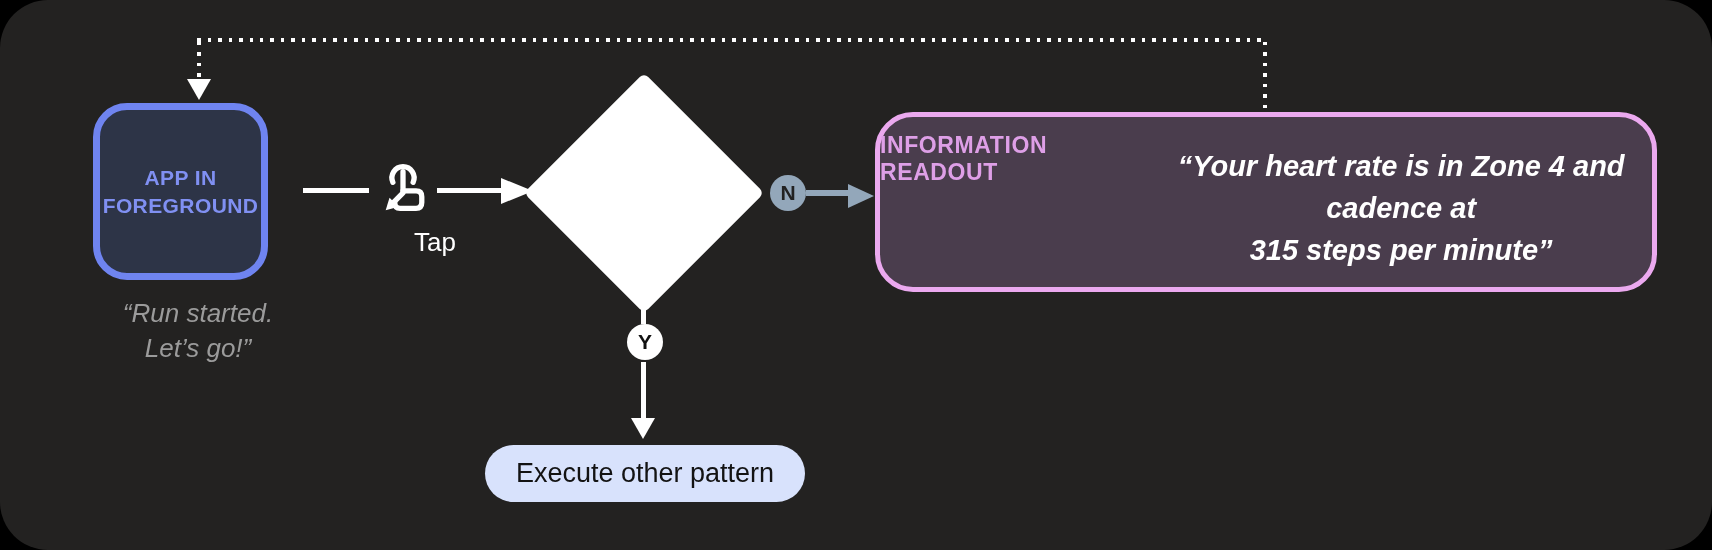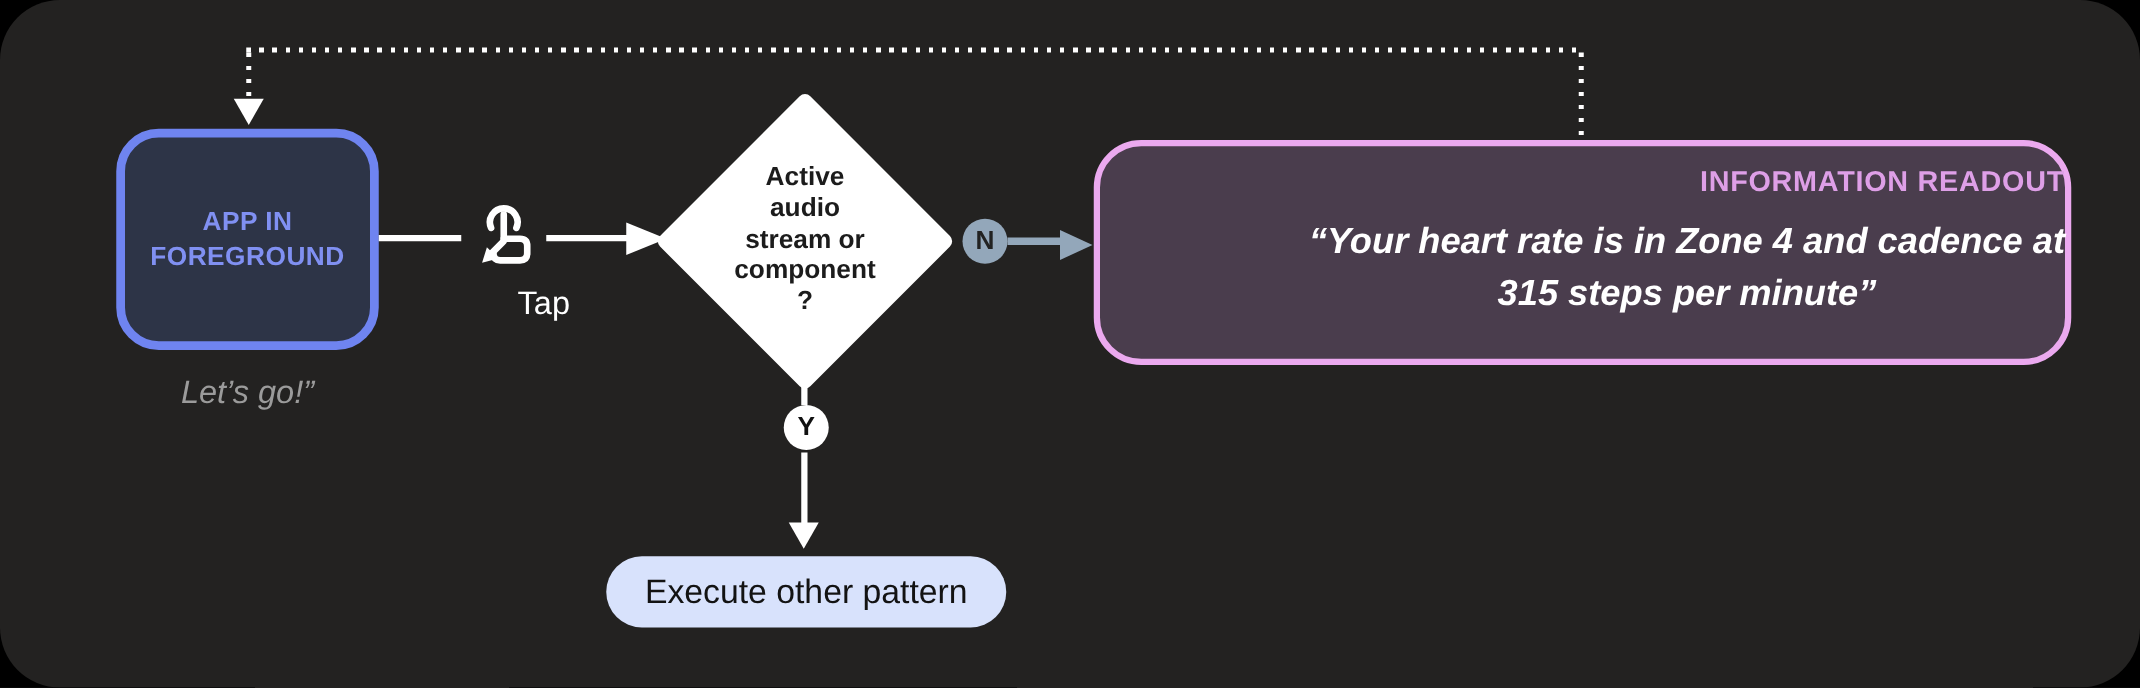--- a/index.html
+++ b/index.html
@@ -21,41 +21,41 @@
   
   .dot-h{height:4px;background:repeating-linear-gradient(90deg,var(--connector) 0 3.5px,transparent 3.5px 10.5px);}
   .dot-v{width:4px;background:repeating-linear-gradient(180deg,var(--connector) 0 3.5px,transparent 3.5px 10.5px);}
   .tri-down{width:0;height:0;border-left:12px solid transparent;border-right:12px solid transparent;border-top:21px solid var(--connector);}
   .tri-right{width:0;height:0;border-top:13px solid transparent;border-bottom:13px solid transparent;border-left:32px solid var(--connector);}
   .tri-right.slate{border-top-width:12px;border-bottom-width:12px;border-left:26px solid var(--slate);}
   .line-h{height:5px;background:var(--connector);}
   .line-v{width:5px;background:var(--connector);}
 
   
-  .app-box{left:93px;top:103px;width:210px;height:177px;border-radius:34px;
+  .app-box{left:93px;top:103px;width:175px;height:177px;border-radius:34px;
            background:var(--app-box-fill);border:7px solid var(--app-box-border);
            display:flex;align-items:center;justify-content:center;}
   .app-box-label{color:var(--app-box-text);font-size:21px;font-weight:bold;
                  text-align:center;line-height:1.3;letter-spacing:.4px;}
   .caption{left:63px;top:296px;width:270px;text-align:center;color:var(--caption-text);
            font-size:26px;font-style:italic;line-height:1.35;}
   .tap-label{left:352px;top:227px;width:104px;text-align:right;color:#fff;
              font-size:26px;font-weight:500;}
   .diamond-shape{left:559px;top:108px;width:170px;height:170px;background:var(--diamond-fill);
                  transform:rotate(45deg);border-radius:6px;}
   .diamond-text{left:564px;top:130px;width:160px;text-align:center;color:var(--diamond-text);
                 font-size:21px;font-weight:bold;line-height:1.18;}
   .badge{width:36px;height:36px;border-radius:50%;display:flex;align-items:center;justify-content:center;
          font-size:21px;font-weight:bold;}
   .badge-n{left:770px;top:175px;background:var(--slate);color:var(--slate-letter);}
   .badge-y{left:627px;top:324px;background:#fff;color:#111;}
   .slate-line{left:806px;top:190px;width:46px;height:6px;background:var(--slate);}
   .readout{left:875px;top:112px;width:782px;height:180px;border-radius:38px;
            background:var(--readout-fill);border:5px solid var(--readout-border);
-           display:flex;flex-direction:column;align-items:flex-end;padding-top:15px;}
+           display:flex;flex-direction:row;align-items:flex-start;padding-top:15px;}
   .readout-title{color:var(--readout-title);font-size:23px;font-weight:bold;letter-spacing:.6px;}
   .readout-quote{margin-top:13px;color:var(--readout-text);font-size:29px;font-weight:bold;
                  font-style:italic;text-align:center;line-height:1.45;margin-left:28px;}
   .pill{left:485px;top:445px;width:320px;height:57px;border-radius:29px;background:var(--pill-fill);
         display:flex;align-items:center;justify-content:center;}
   .pill-label{color:var(--pill-text);font-size:27px;font-weight:normal;}
 </style>
 </head>
 <body>
 
@@ -63,42 +63,36 @@
 
   <div class="abs dot-h" style="left:197px;top:38px;width:1070px;"></div>
   <div class="abs dot-v" style="left:197px;top:42px;height:36px;"></div>
   <div class="abs dot-v" style="left:1263px;top:42px;height:66px;"></div>
   <div class="abs tri-down" style="left:187px;top:79px;"></div>
 
   <div class="abs app-box">
     <div class="app-box-label">APP IN FOREGROUND</div>
   </div>
   <div class="abs caption">
+    <div>“Run started.</div>
     <div>Let’s go!”</div>
   </div>
 
   <div class="abs line-h" style="left:303px;top:188px;width:66px;"></div>
   <svg class="abs" style="left:377px;top:158px;" width="52" height="64" viewBox="0 0 54 64">
     <path d="M 16.5 24 A 11.5 11.5 0 1 1 37.5 24" stroke="#fff" stroke-width="5.5" fill="none" stroke-linecap="round"></path>
     <path d="M 27 13 V 35 L 17.5 44.5" stroke="#fff" stroke-width="5.5" fill="none" stroke-linecap="round" stroke-linejoin="round"></path>
     <polygon points="9,53 22.5,49.5 13,40" fill="#fff"></polygon>
     <path d="M 27 33 H 40.5 Q 46.5 33 46.5 39 V 45 Q 46.5 51 40.5 51 H 24 Q 18.5 51 18.5 45.5" stroke="#fff" stroke-width="5.5" fill="none" stroke-linecap="round" stroke-linejoin="round"></path>
   </svg>
   <div class="abs tap-label">Tap</div>
   <div class="abs line-h" style="left:437px;top:188px;width:66px;"></div>
   <div class="abs tri-right" style="left:501px;top:178px;"></div>
 
   <div class="abs diamond-shape"></div>
-  <div class="abs diamond-text">
-    <div>Active</div>
-    <div>audio</div>
-    <div>stream or</div>
-    <div>component</div>
-    <div>?</div>
-  </div>
 
   <div class="abs badge badge-n">
     <span>N</span>
   </div>
   <div class="abs slate-line"></div>
   <div class="abs tri-right slate" style="left:848px;top:184px;"></div>
 
   <div class="abs readout">
     <div class="readout-title">INFORMATION READOUT</div>
     <div class="readout-quote">

